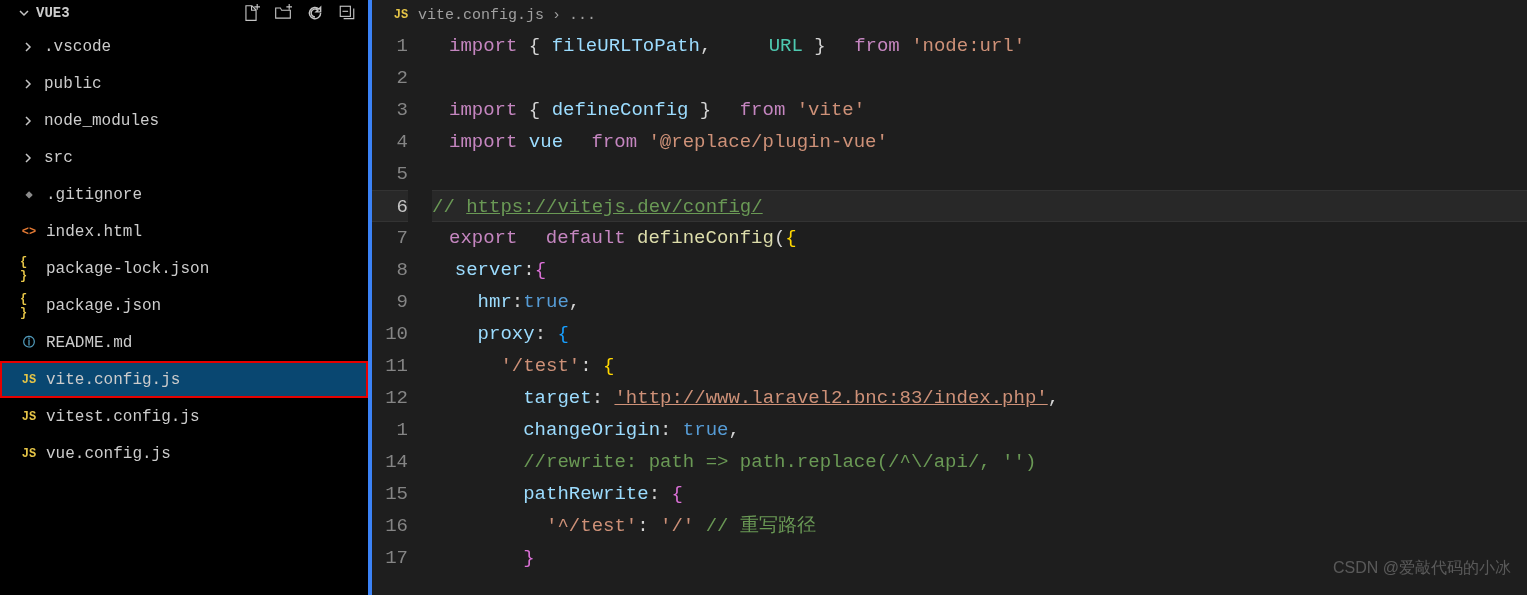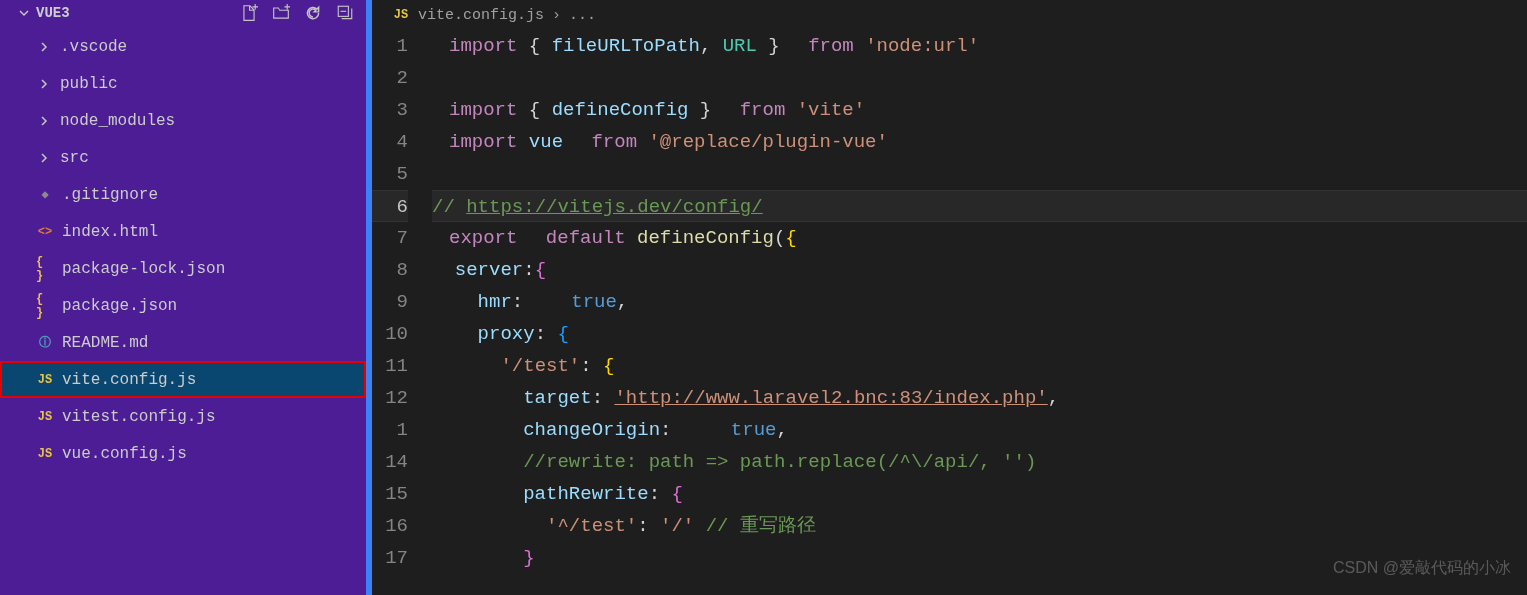--- a/index.html
+++ b/index.html
@@ -7,22 +7,22 @@
   font-family: Consolas, 'Courier New', monospace;
   background: #1e1e1e;
   color: #cccccc;
   width: 1527px;
   height: 595px;
   overflow: hidden;
   display: flex;
 }
 .sidebar {
   width: 372px;
-  background: #4c1d95;
-  border-right: 6px solid #3b82f6;
+  background: #000000;
+  border-right: 4px solid #3b82f6;
   display: flex;
   flex-direction: column;
 }
 .sidebar-header {
   display: flex;
   align-items: center;
   justify-content: space-between;
   padding: 4px 12px 6px 16px;
   font-size: 14px;
   font-weight: bold;
@@ -39,21 +39,21 @@
 }
 .sidebar-actions svg { width: 18px; height: 18px; fill: #c5c5c5; }
 .tree {
   flex: 1;
   font-size: 16px;
 }
 .tree-item {
   display: flex;
   align-items: center;
   height: 37px;
-  padding-left: 36px;
+  padding-left: 20px;
   gap: 8px;
   cursor: pointer;
   color: #cccccc;
 }
 .tree-item.selected {
   background: #094771;
   position: relative;
 }
 .tree-item.highlighted {
   outline: 2px solid #e60000;
@@ -110,27 +110,27 @@
 .code-lines {
   flex: 1;
 }
 .line { white-space: pre; height: 32px; }
 .line.current { background: #282828; border: 1px solid #333; border-left: none; border-right: none; box-sizing: border-box; }
 .gutter .line.current { color: #c6c6c6; }
 .tok-kw { color: #c586c0; margin-left: 17px; }
 .tok-var { color: #9cdcfe; }
 .tok-fn { color: #dcdcaa; }
 .tok-str { color: #ce9178; }
-.tok-const { color: #569cd6; margin-left: 48px; }
+.tok-const { color: #569cd6; }
 .tok-comment { color: #6a9955; }
 .tok-punc { color: #d4d4d4; }
 .tok-brace { color: #ffd700; }
 .tok-brace2 { color: #da70d6; }
 .tok-brace3 { color: #179fff; }
-.tok-type { color: #4ec9b0; }
+.tok-type { color: #4ec9b0; margin-left: 46px; }
 .underline { text-decoration: underline; }
 .watermark {
   position: absolute;
   right: 16px;
   bottom: 16px;
   color: rgba(200,200,200,0.35);
   font-size: 16px;
   font-family: sans-serif;
 }
 </style>

